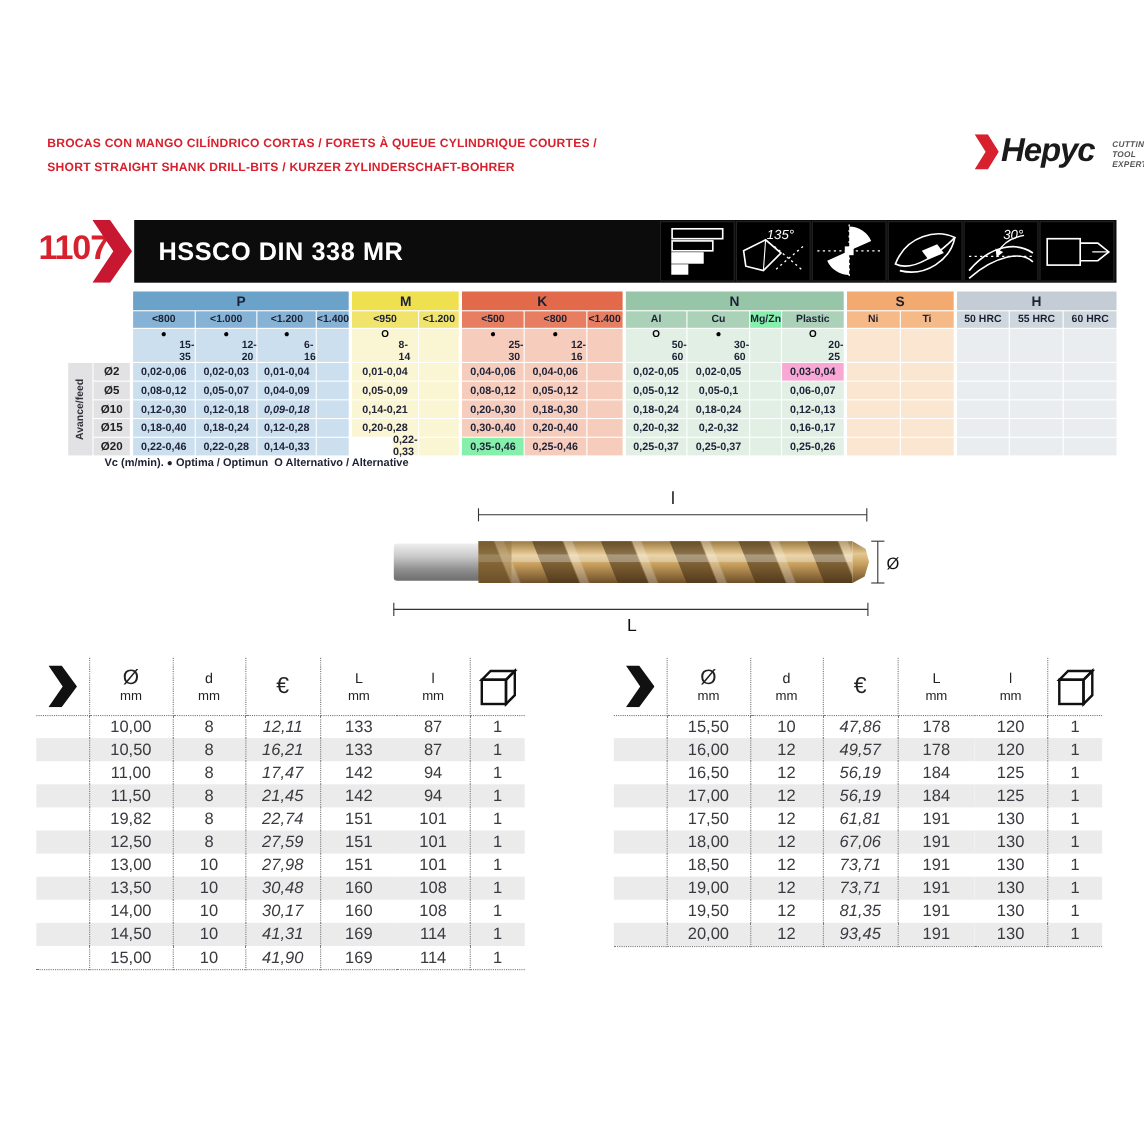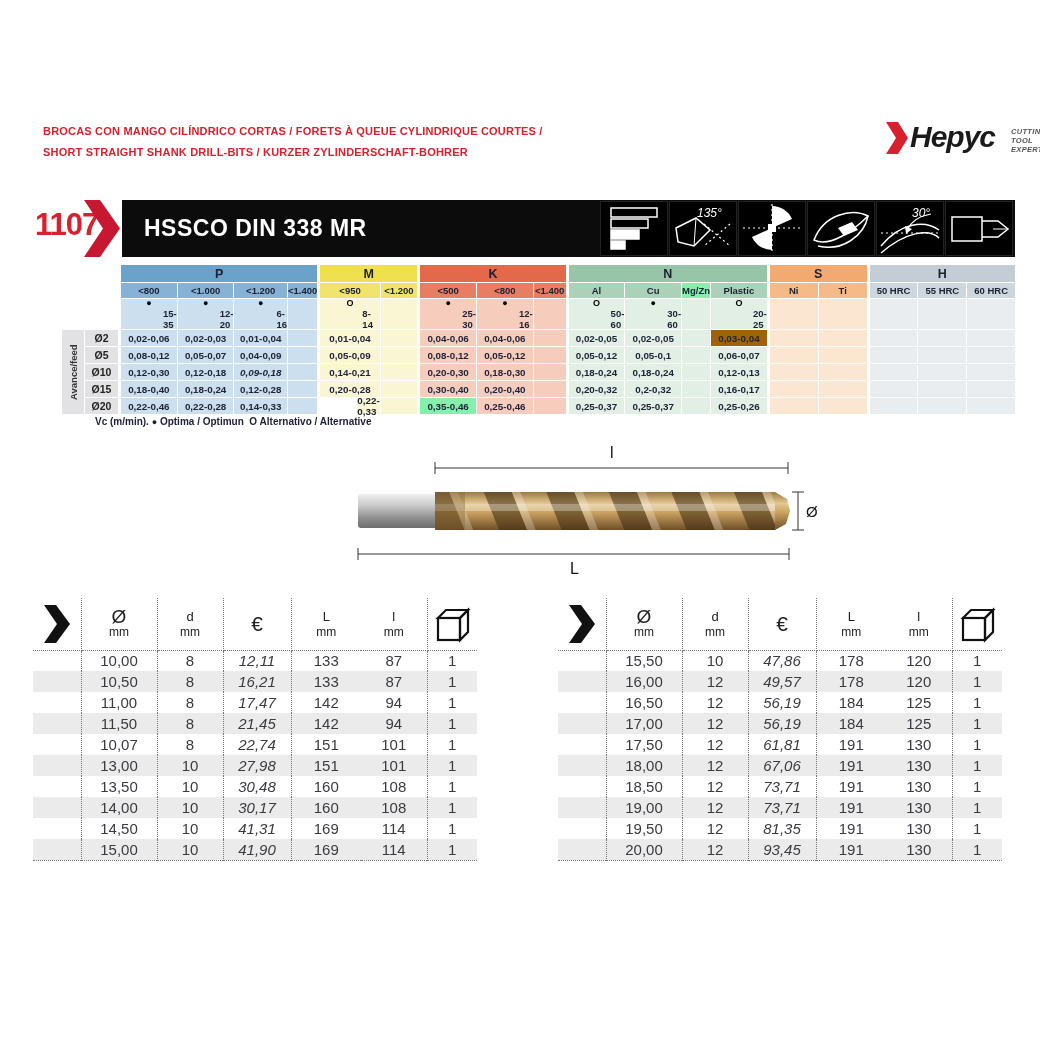--- a/index.html
+++ b/index.html
@@ -274,21 +274,21 @@
         <div class="st-feed" style="background: rgb(225, 239, 229); grid-area: 4 / 2;">0,02-0,05</div>
         <div class="st-feed" style="background: rgb(225, 239, 229); grid-area: 5 / 2;">0,05-0,1</div>
         <div class="st-feed" style="background: rgb(225, 239, 229); grid-area: 6 / 2;">0,18-0,24</div>
         <div class="st-feed" style="background: rgb(225, 239, 229); grid-area: 7 / 2;">0,2-0,32</div>
         <div class="st-feed" style="background: rgb(225, 239, 229); grid-area: 8 / 2;">0,25-0,37</div>
         <div class="st-feed" style="background: rgb(225, 239, 229); grid-area: 4 / 3;"></div>
         <div class="st-feed" style="background: rgb(225, 239, 229); grid-area: 5 / 3;"></div>
         <div class="st-feed" style="background: rgb(225, 239, 229); grid-area: 6 / 3;"></div>
         <div class="st-feed" style="background: rgb(225, 239, 229); grid-area: 7 / 3;"></div>
         <div class="st-feed" style="background: rgb(225, 239, 229); grid-area: 8 / 3;"></div>
-        <div class="st-feed" style="background: #a16207; grid-area: 4 / 4;">0,03-0,04</div>
+        <div class="st-feed" style="background: #f9a8d4; grid-area: 4 / 4;">0,03-0,04</div>
         <div class="st-feed" style="background: rgb(225, 239, 229); grid-area: 5 / 4;">0,06-0,07</div>
         <div class="st-feed" style="background: rgb(225, 239, 229); grid-area: 6 / 4;">0,12-0,13</div>
         <div class="st-feed" style="background: rgb(225, 239, 229); grid-area: 7 / 4;">0,16-0,17</div>
         <div class="st-feed" style="background: rgb(225, 239, 229); grid-area: 8 / 4;">0,25-0,26</div>
       </div>
       <div class="st-group" style="flex-grow: 2; grid-template-columns: repeat(2, 1fr);">
         <div class="st-gname" style="grid-column: 1 / -1; background: rgb(243, 170, 112);">S</div>
         <div class="st-limit" style="background: rgb(245, 186, 136); grid-area: 2 / 1;">Ni</div>
         <div class="st-limit" style="background: rgb(245, 186, 136); grid-area: 2 / 2;">Ti</div>
         <div class="st-vc" style="background: rgb(251, 230, 209); grid-area: 3 / 1;"></div>
@@ -460,23 +460,32 @@
           <td class="sep"></td>
           <td class="sep">11,50</td>
           <td class="sep">8</td>
           <td class="price sep">21,45</td>
           <td>142</td>
           <td class="sep">94</td>
           <td>1</td>
         </tr>
         <tr>
           <td class="sep"></td>
-          <td class="sep">10,07</td>
+          <td class="sep">19,82</td>
           <td class="sep">8</td>
           <td class="price sep">22,74</td>
+          <td>151</td>
+          <td class="sep">101</td>
+          <td>1</td>
+        </tr>
+        <tr>
+          <td class="sep"></td>
+          <td class="sep">12,50</td>
+          <td class="sep">8</td>
+          <td class="price sep">27,59</td>
           <td>151</td>
           <td class="sep">101</td>
           <td>1</td>
         </tr>
         <tr>
           <td class="sep"></td>
           <td class="sep">13,00</td>
           <td class="sep">10</td>
           <td class="price sep">27,98</td>
           <td>151</td>

